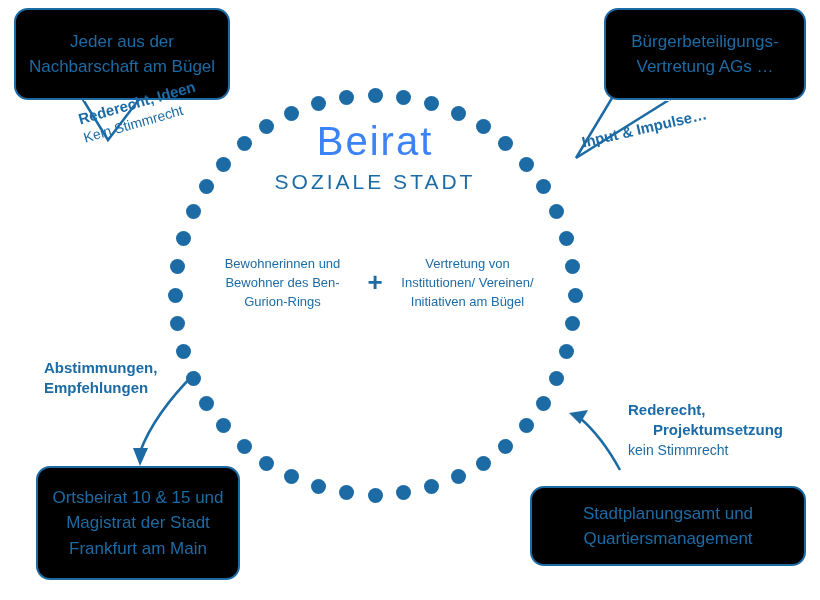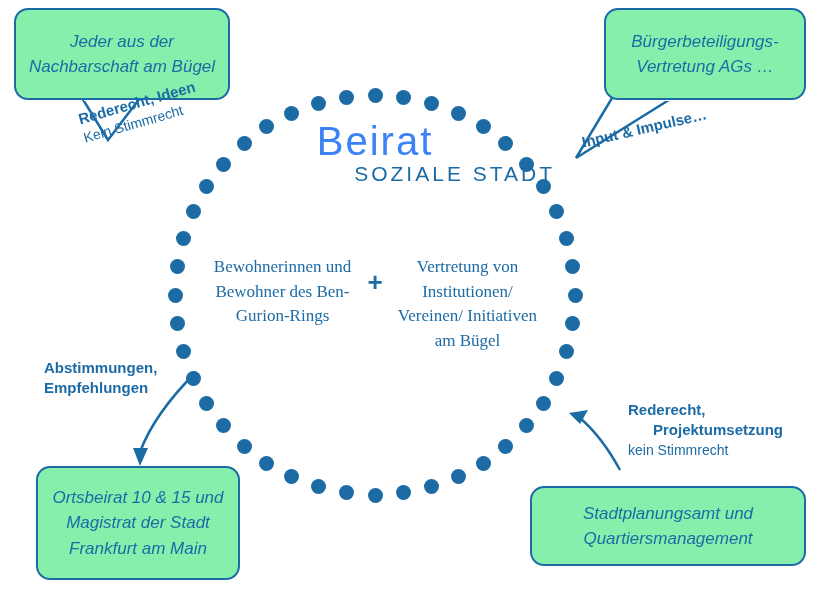--- a/index.html
+++ b/index.html
@@ -50,45 +50,44 @@
     font-size: 40px;
     font-weight: normal;
     letter-spacing: 2px;
     color: #3b82f6;
     line-height: 1.05;
   }
   #title-sub1 {
     font-size: 21px;
     letter-spacing: 3px;
     color: #1c6ba5;
-    text-align: right;
+    margin-top: 8px;
   }
   #title-sub2 {
     font-size: 21px;
     letter-spacing: 0.5px;
     color: #1c6ba5;
     margin-top: 2px;
   }
 
   #columns {
     position: absolute;
     left: 200px;
     top: 255px;
     width: 350px;
     display: flex;
     align-items: flex-start;
     justify-content: center;
   }
   .col {
     width: 155px;
     text-align: center;
-    font-size: 17px;
+    font-size: 13px;
     line-height: 1.45;
     color: #1c6ba5;
-    font-family: Liberation Serif, serif;
   }
   #plus-sign {
     width: 30px;
     text-align: center;
     font-size: 26px;
     font-weight: bold;
     color: #1c6ba5;
     padding-top: 12px;
   }
   #vote-note {
@@ -100,30 +99,29 @@
     font-size: 17px;
     color: #1c6ba5;
   }
 
   
   .box {
     position: absolute;
     box-sizing: border-box;
     border: 2.5px solid #1c6ba5;
     border-radius: 14px;
-    background: #86efac;
+    background: #000000;
     color: #1c6ba5;
     text-align: center;
     display: flex;
     flex-direction: column;
     justify-content: center;
     font-size: 17px;
     line-height: 1.5;
     padding: 23px 8px;
-    font-style: italic;
   }
   #box-neighbourhood {
     left: 14px;
     top: 8px;
     width: 216px;
     height: 92px;
   }
   #box-workshops {
     left: 604px;
     top: 8px;

